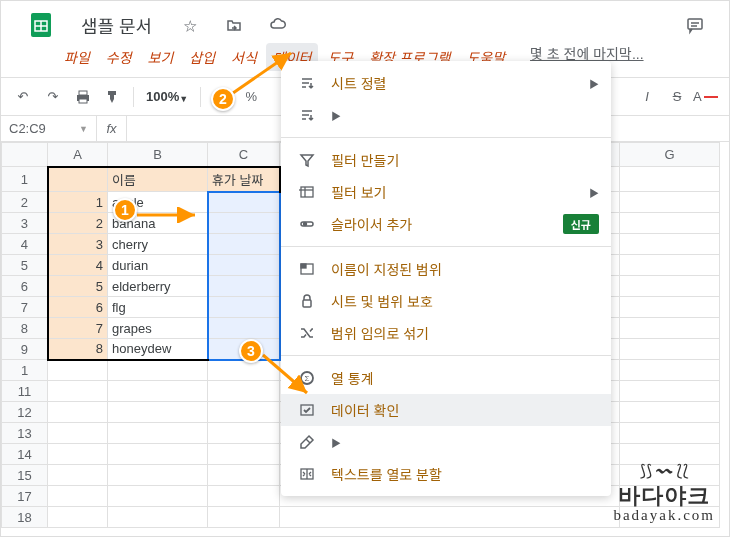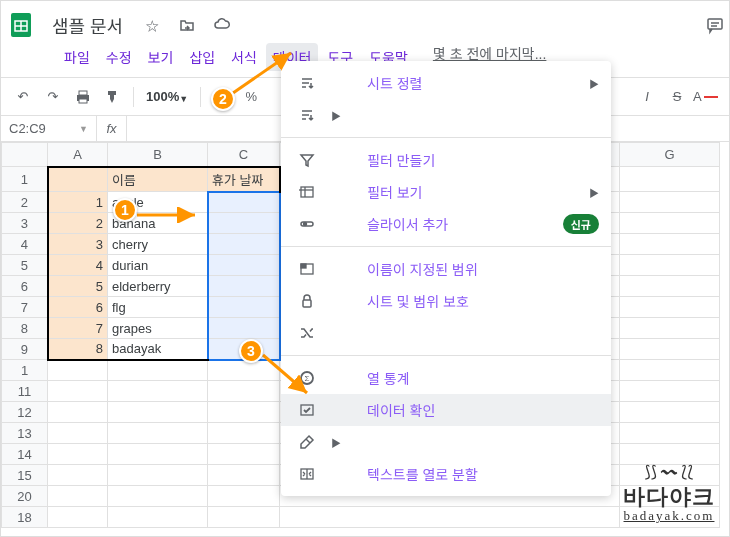--- a/index.html
+++ b/index.html
@@ -1,27 +1,27 @@
 <!DOCTYPE html>
 <html><head>
 <meta charset="utf-8">
 <style>
   * { box-sizing: border-box; margin: 0; padding: 0; }
   body { font-family: Arial, 'Noto Sans KR', sans-serif; font-size: 13px; color: #3c4043; background: #fff; width: 730px; height: 537px; position: relative; overflow: hidden; border: 1px solid #ddd; }
   
   
-  .title-row { display: flex; align-items: center; padding: 8px 4px 2px; gap: 15px; }
+  .title-row { display: flex; align-items: center; padding: 8px 24px 2px; gap: 24px; }
   .app-icon { width: 32px; height: 32px; display: flex; align-items: center; justify-content: center; }
   .doc-title { font-size: 18px; color: #3c4043; margin-right: 4px; }
   .title-icon { width: 20px; height: 20px; display: flex; align-items: center; justify-content: center; color: #5f6368; cursor: pointer; }
   .title-right { margin-left: auto; display: flex; gap: 12px; align-items: center; }
   
   
   .menu-bar { display: flex; gap: 2px; padding: 0 12px 6px 56px; font-size: 14px; border-bottom: 1px solid #e0e0e0; }
-  .menu-item { padding: 4px 7px; border-radius: 4px; cursor: pointer; color: #6d28d9; }
+  .menu-item { padding: 4px 7px; border-radius: 4px; cursor: pointer; color: #c2410c; font-style: italic; }
   .menu-item.active { background: #e8eaed; }
   .last-edit { color: #5f6368; margin-left: 16px; text-decoration: underline; cursor: pointer; }
   
   
   .toolbar { display: flex; align-items: center; padding: 4px 8px; gap: 2px; border-bottom: 1px solid #e0e0e0; height: 38px; }
   .tb-btn { width: 28px; height: 28px; display: flex; align-items: center; justify-content: center; cursor: pointer; border-radius: 2px; color: #5f6368; }
   .tb-sep { width: 1px; height: 20px; background: #e0e0e0; margin: 0 4px; }
   .tb-zoom { font-size: 13px; padding: 0 6px; display: flex; align-items: flex-end; gap: 0; font-weight: bold; }
   .tb-right { margin-left: auto; display: flex; gap: 2px; align-items: center; }
   
@@ -48,33 +48,33 @@
   .row-h.sel, .col-h.sel { background: #e1e7ef; color: #1a73e8; }
   .sel-top { border-top: 2px solid #1a73e8 !important; }
   .sel-left { border-left: 2px solid #1a73e8 !important; }
   .sel-right { border-right: 2px solid #1a73e8 !important; }
   
   
   .dropdown { position: absolute; top: 60px; left: 280px; width: 330px; background: #fff; box-shadow: 0 2px 10px rgba(0,0,0,.2); border-radius: 4px; padding: 6px 0; z-index: 100; font-size: 14px; }
   .dd-item { display: flex; align-items: center; padding: 6px 12px 6px 16px; cursor: pointer; height: 32px; gap: 14px; }
   .dd-item.highlighted { background: #eef0f2; }
   .dd-icon { width: 20px; height: 20px; display: flex; align-items: center; justify-content: center; color: #5f6368; flex-shrink: 0; }
-  .dd-label { flex: 1; color: #8b5cf6; margin-left: 36px; }
+  .dd-label { flex: 1; color: #a16207; }
   .dd-arrow { color: #5f6368; font-size: 10px; }
   .dd-sep { height: 1px; background: #e0e0e0; margin: 6px 0; }
-  .dd-badge { background: #188038; color: #fff; font-size: 11px; padding: 2px 8px; border-radius: 10px; font-weight: bold; }
+  .dd-badge { background: #188038; color: #fff; font-size: 11px; padding: 2px 8px; border-radius: 2px; font-weight: bold; }
   
   
   .marker { position: absolute; width: 24px; height: 24px; border-radius: 50%; background: #ff9500; color: #fff; font-weight: bold; display: flex; align-items: center; justify-content: center; font-size: 14px; z-index: 200; border: 2px solid #fff; box-shadow: 0 1px 3px rgba(0,0,0,.3); }
   .arrow-svg { position: absolute; z-index: 150; pointer-events: none; }
   
   
   .watermark { position: absolute; bottom: 12px; right: 14px; z-index: 50; font-family: cursive; color: #333; text-align: center; }
   .watermark .wm-txt { font-size: 22px; font-weight: bold; letter-spacing: 1px; text-align: center; }
-  .watermark .wm-sub { font-size: 13px; margin-top: -4px; letter-spacing: 2px; text-decoration: underline; }
+  .watermark .wm-sub { font-size: 15px; margin-top: -4px; letter-spacing: 2px; }
   .wm-horns { font-size: 16px; }
   
   .under-a { height: 2px; background: #e53935; width: 14px; margin: 0 auto; }
 </style>
 </head>
 <body>
 
 <div class="title-row">
   <div class="app-icon">
     <svg width="28" height="28" viewBox="0 0 28 28">
@@ -110,20 +110,21 @@
 </div>
 
 <div class="menu-bar">
   <span class="menu-item">파일</span>
   <span class="menu-item">수정</span>
   <span class="menu-item">보기</span>
   <span class="menu-item">삽입</span>
   <span class="menu-item">서식</span>
   <span class="menu-item active">데이터</span>
   <span class="menu-item">도구</span>
+  <span class="menu-item">확장 프로그램</span>
   <span class="menu-item">도움말</span>
   <span class="last-edit">몇 초 전에 마지막...</span>
 </div>
 
 <div class="toolbar">
   <div class="tb-btn">↶</div>
   <div class="tb-btn">↷</div>
   <div class="tb-btn">
       <svg width="16" height="16" viewBox="0 0 16 16" fill="#5f6368">
         <rect x="4" y="2" width="8" height="4" fill="none" stroke="#5f6368"></rect>
@@ -238,21 +239,21 @@
           <th class="row-h sel">8</th>
           <td class="col-a">7</td>
           <td class="col-b">grapes</td>
           <td class="col-c sel-range br sel-left sel-right"></td>
           <td></td>
           <td></td>
         </tr>
   <tr>
           <th class="row-h sel">9</th>
           <td class="col-a bb">8</td>
-          <td class="col-b bb">badayak</td>
+          <td class="col-b bb">honeydew</td>
           <td class="col-c sel-range br bb sel-left sel-right" style="border-bottom:2px solid #1a73e8!important"></td>
           <td></td>
           <td></td>
         </tr>
   <tr>
           <th class="row-h">1</th>
           <td></td>
           <td></td>
           <td></td>
           <td></td>
@@ -292,21 +293,21 @@
         </tr>
   <tr>
           <th class="row-h">15</th>
           <td></td>
           <td></td>
           <td></td>
           <td></td>
           <td></td>
         </tr>
   <tr>
-          <th class="row-h">20</th>
+          <th class="row-h">17</th>
           <td></td>
           <td></td>
           <td></td>
           <td></td>
           <td></td>
         </tr>
   <tr>
           <th class="row-h">18</th>
           <td></td>
           <td></td>
@@ -386,20 +387,21 @@
         </svg>
       </span>
       <span class="dd-label">시트 및 범위 보호</span>
     </div>
     <div class="dd-item">
       <span class="dd-icon">
         <svg width="16" height="16" viewBox="0 0 16 16" fill="none" stroke="#5f6368" stroke-width="1.5">
           <path d="M2 4h3l6 8h3M2 12h3l2-2.5M11 6.5L13 4h1"></path>
         </svg>
       </span>
+      <span class="dd-label">범위 임의로 섞기</span>
     </div>
     <div class="dd-sep"></div>
     <div class="dd-item">
       <span class="dd-icon">
         <svg width="16" height="16" viewBox="0 0 16 16" fill="none" stroke="#5f6368" stroke-width="1.8">
           <circle cx="8" cy="8" r="6"></circle>
           <text x="8" y="11" font-size="8" text-anchor="middle" fill="#5f6368" stroke="none">Σ</text>
         </svg>
       </span>
       <span class="dd-label">열 통계</span>

